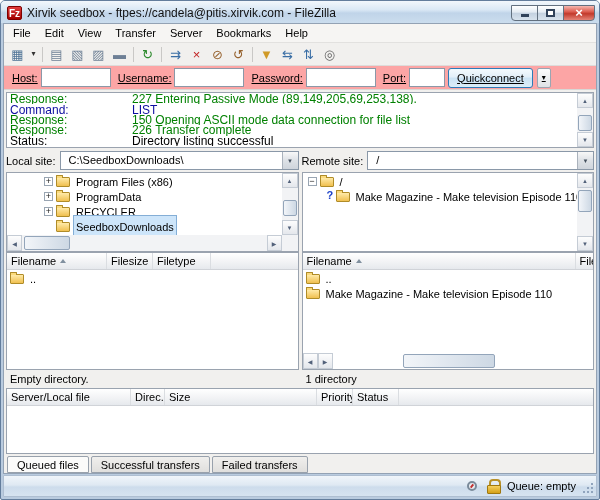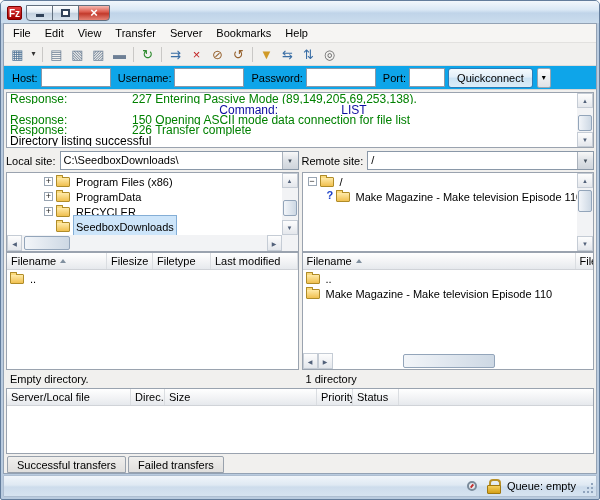--- a/index.html
+++ b/index.html
@@ -34,36 +34,36 @@
 
   
   .toolbar { flex:0 0 23px; display:flex; align-items:center; padding:0 3px; background:#f1f0ee; border-bottom:1px solid #dddcda; }
   .tb-item { width:21px; height:19px; display:flex; align-items:center; justify-content:center; border-radius:2px; }
   .tb-glyph { font-size:13px; line-height:1; }
   .tb-item.narrow { width:11px; } .tb-item.narrow .tb-glyph { font-size:8px; }
   .tb-item.sep { width:7px; }
   .tb-item.sep::before { content:""; width:1px; height:15px; background:#c9c8c6; }
 
   
-  .qc { flex:0 0 24px; display:flex; align-items:center; gap:3px; padding:0 4px; background:#0ea5e9; border-bottom:1px solid #d8d7d5; }
+  .qc { flex:0 0 24px; display:flex; align-items:center; gap:3px; padding:0 4px; background:#fca5a5; border-bottom:1px solid #d8d7d5;text-decoration:underline; }
   .qc-label { margin-left:4px; }
   .qc-input { height:19px; border:1px solid #8a98a8; padding:0 3px; font:inherit; background:#fff; }
   .host-input{width:70px} .username-input{width:70px} .password-input{width:70px} .port-input{width:36px}
   .qc-btn { height:20px; padding:0 8px; font:inherit; border:1px solid #2c7cb8; border-radius:3px;
     background:linear-gradient(#f4fafe,#e2eff9 45%,#cbe3f4 50%,#dcedf8); }
   .qc-caret { width:14px; height:20px; border:1px solid #9aa5b2; border-radius:2px; margin-left:1px;
     background:linear-gradient(#fcfcfc,#dfe2e6); font-size:8px; display:flex; align-items:center; justify-content:center; }
 
   
   .logwrap { flex:0 0 56px; margin:2px 2px 1px; border:1px solid #9aa3af; background:#fff; position:relative; overflow:hidden; }
   .log-rows { position:absolute; top:1px; left:3px; right:17px; bottom:1px; }
   .log-row { display:flex; height:10.4px; align-items:center; font-size:12px; white-space:nowrap; overflow:hidden; }
   .log-prefix { flex:0 0 122px; }
   .log-row[data-kind="response"] { color:#008000; }
-  .log-row[data-kind="command"] { color:#0d0da0;justify-content:center; }
+  .log-row[data-kind="command"] { color:#0d0da0; }
   .log-row[data-kind="status"] { color:#000; }
 
   
   .vscroll { position:absolute; top:0; right:0; bottom:0; width:16px; background:#f2f3f5; display:flex; flex-direction:column; }
   .local-treebox .vscroll { bottom:16px; }
   .arr { flex:0 0 15px; border:1px solid #c5ccd5; background:linear-gradient(#fdfdfd,#e4e7ec);
     display:flex; align-items:center; justify-content:center; color:#52617a; }
   .arr-up::before { content:"▲"; font-size:6px; } .arr-down::before { content:"▼"; font-size:6px; }
   .arr-left::before { content:"◀"; font-size:6px; } .arr-right::before { content:"▶"; font-size:6px; }
   .track { flex:1; position:relative; }
@@ -78,21 +78,21 @@
   .rtv-thumb { top:2px; height:22px; }
   .rfh-thumb { left:85px; width:92px; }
   .tree-hscroll { right:16px; }
   .corner { position:absolute; right:0; bottom:0; width:16px; height:16px; background:#f2f3f5; }
 
   
   .panels { flex:1; min-height:0; display:flex; gap:3px; padding:2px 2px 1px; }
   .panel { flex:1; min-width:0; display:flex; flex-direction:column; }
   .site-row { flex:0 0 21px; display:flex; align-items:center; gap:4px; padding-bottom:2px; }
   .combo { flex:1; height:19px; border:1px solid #8a98a8; background:#fff; display:flex; min-width:0; }
-  .combo-value { flex:1; padding:2px 3px; white-space:nowrap; overflow:hidden; }
+  .combo-value { flex:1; padding:2px 8px; white-space:nowrap; overflow:hidden; }
   .combo-btn { flex:0 0 16px; border-left:1px solid #aab2bc; display:flex; align-items:center; justify-content:center;
     background:linear-gradient(#f8f8f8,#dde1e6 50%,#cfd5dc); }
   .combo-btn::before { content:"▼"; font-size:6px; color:#44505e; }
 
   .treebox { flex:0 0 80px; border:1px solid #9aa3af; background:#fff; position:relative; overflow:hidden; }
   .tree-rows { position:absolute; top:1px; left:0; right:16px; bottom:0; overflow:hidden; }
   .local-treebox .tree-rows { bottom:16px; }
   .tree-row { height:15px; display:flex; align-items:center; white-space:nowrap; }
   .tree-row[data-indent="0"] { padding-left:5px; }
   .tree-row[data-indent="1"] { padding-left:21px; }
@@ -161,20 +161,21 @@
   .grip::before { content:""; position:absolute; right:1px; bottom:1px; width:2px; height:2px; background:#90a4bd;
     box-shadow:-4px 0 0 #90a4bd, -8px 0 0 #90a4bd, 0 -4px 0 #90a4bd, -4px -4px 0 #90a4bd, 0 -8px 0 #90a4bd; }
 </style>
 </head>
 <body>
 
 <div class="window">
 
   <div class="titlebar">
     <div class="fz-logo">Fz</div>
+    <div class="title">Xirvik seedbox - ftpes://candela@pitis.xirvik.com - FileZilla</div>
     <div class="win-btns">
       <div class="win-btn">
           <span class="ic-min"></span>
         </div>
       <div class="win-btn">
           <span class="ic-max"></span>
         </div>
       <div class="win-btn close">
           <span class="ic-close"></span>
         </div>
@@ -306,20 +307,21 @@
     <span class="log-prefix">Response:</span>
     <span class="log-msg">150 Opening ASCII mode data connection for file list</span>
   </div>
 
   <div class="log-row" data-kind="response">
     <span class="log-prefix">Response:</span>
     <span class="log-msg">226 Transfer complete</span>
   </div>
 
   <div class="log-row" data-kind="status">
+    <span class="log-prefix">Status:</span>
     <span class="log-msg">Directory listing successful</span>
   </div>
 </div>
       <div class="vscroll">
         <div class="arr arr-up"></div>
         <div class="track">
             <div class="thumb log-vthumb"></div>
           </div>
         <div class="arr arr-down"></div>
       </div>
@@ -387,24 +389,20 @@
   <div class="hcol">
     <span>Filesize</span>
 
   </div>
 
   <div class="hcol">
     <span>Filetype</span>
 
   </div>
 
-  <div class="hcol">
-    <span>Last modified</span>
-
-  </div>
 </div>
           <div class="file-rows">
   <div class="file-row">
     <span class="folder"></span>
     <span class="file-label">..</span>
   </div>
 </div>
         </div>
         <div class="list-status">Empty directory.</div>
       </div>
@@ -502,20 +500,21 @@
 
   <div class="hcol">
     <span>Status</span>
 
   </div>
 </div>
       <div class="queue-body"></div>
     </div>
 
     <div class="tabs">
+  <div class="tab active">Queued files</div>
 
   <div class="tab">Successful transfers</div>
 
   <div class="tab">Failed transfers</div>
 </div>
 
   </div>
 
   <div class="statusbar">
     <span class="sb-icon gauge"></span>

